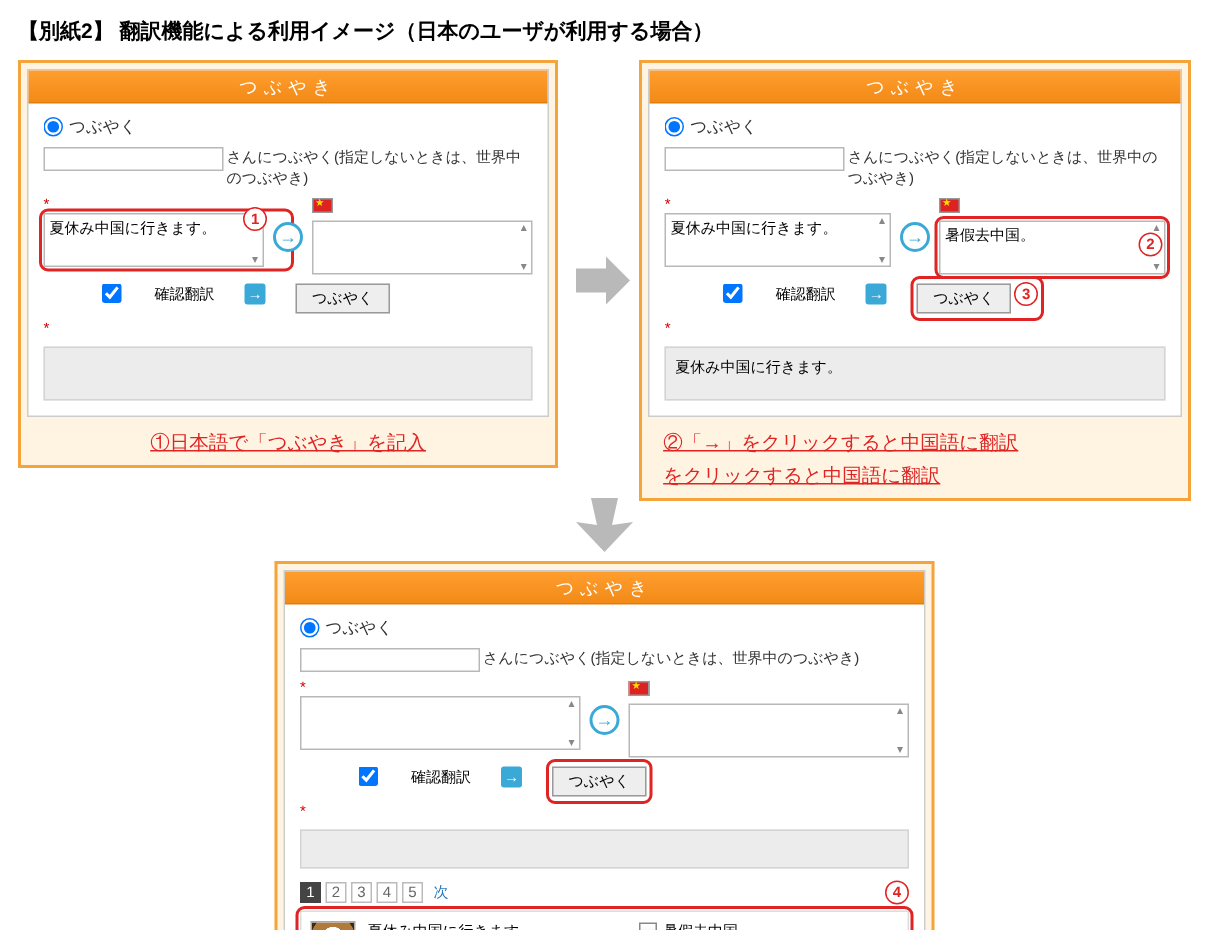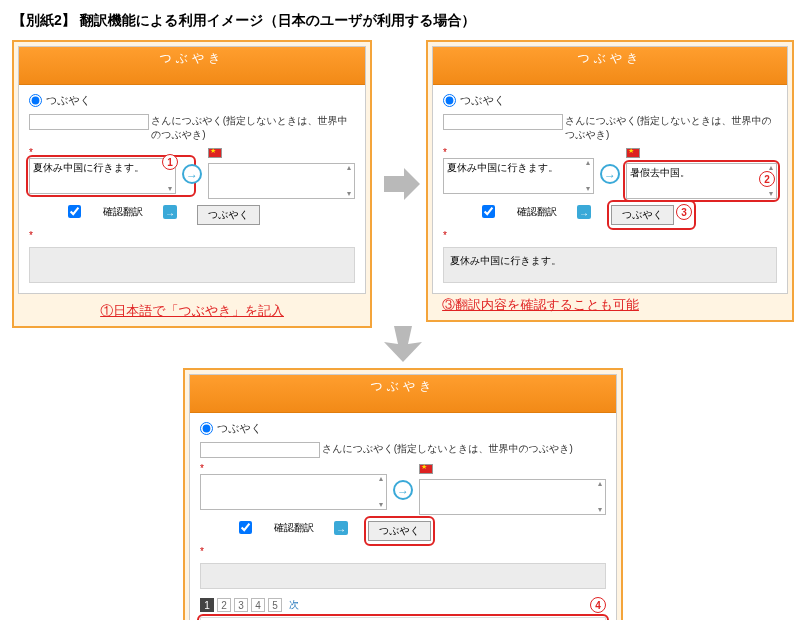--- a/index.html
+++ b/index.html
@@ -6,21 +6,21 @@
   body { font-family: "Hiragino Kaku Gothic Pro", Meiryo, sans-serif; font-size: 12px; background: #fff; width: 806px; }
   .page { padding: 12px; }
   .page-title { font-size: 14px; font-weight: bold; margin-bottom: 10px; }
   .row { display: flex; align-items: center; }
   .top-row { align-items: flex-start; }
   .panel { border: 2px solid #f4a43a; background: #fff4e2; padding: 4px; }
   .panel-a { width: 370px; margin-right: 6px; }
   .panel-b { width: 378px; }
   .panel-c { width: 440px; margin: 0 auto; }
   .app { background: #fff; border: 1px solid #ccc; }
-  .app-header { height: 38px; background: linear-gradient(#ff9e2e, #f28a17); color: #fff; text-align: center; line-height: 22px; font-size: 12px; letter-spacing: 4px; border-bottom: 1px solid #e07d0e; }
+  .app-header { height: 22px; background: linear-gradient(#ff9e2e, #f28a17); color: #fff; text-align: center; line-height: 22px; font-size: 12px; letter-spacing: 4px; border-bottom: 1px solid #e07d0e; }
   .app-body { padding: 8px 10px 10px 10px; }
   .radio-row { font-size: 11px; color: #333; display: flex; align-items: center; margin-bottom: 6px; }
   .radio-row input { margin-right: 4px; }
   .addr-row { display: flex; font-size: 10px; color: #333; margin-bottom: 6px; }
   .addr-input { width: 120px; height: 16px; border: 1px solid #b8b8b8; margin-right: 2px; }
   .star { color: #c00; font-size: 10px; margin-right: 2px; line-height: 10px; }
   .cols { display: flex; align-items: flex-start; }
   .col { position: relative; }
   .col-left { flex: 1; }
   .ta { width: 100%; height: 36px; border: 1px solid #b8b8b8; background: #fff; font-size: 10px; padding: 2px 3px; resize: none; display: block; }
@@ -167,21 +167,22 @@
             <span style="position:relative; display:inline-block;">
               <button class="submit-btn">つぶやく</button>
               <span class="hl-red" style="left:-4px; top:-5px; right:-22px; bottom:-5px;"></span>
               <span class="circ" style="position:absolute; right:-18px; top:-1px;">3</span>
             </span>
           </div>
           <div class="star" style="margin-top:6px">*</div>
           <div class="gray-box">夏休み中国に行きます。</div>
         </div>
       </div>
-      <div class="caption" style="margin-top:0">③翻訳内容を確認することも可能</div>
+      <div class="caption">②「→」をクリックすると中国語に翻訳</div>
+      <div class="caption" style="margin-top:0">をクリックすると中国語に翻訳</div>
     </div>
   </div>
 
   <div class="center-col">
     <div class="down-arrow-wrap big-arrow">
       <svg width="46" height="40">
           <polygon points="14,2 32,2 28,20 42,18 23,38 4,18 18,20" fill="#b9b9b9"></polygon>
         </svg>
     </div>
 

